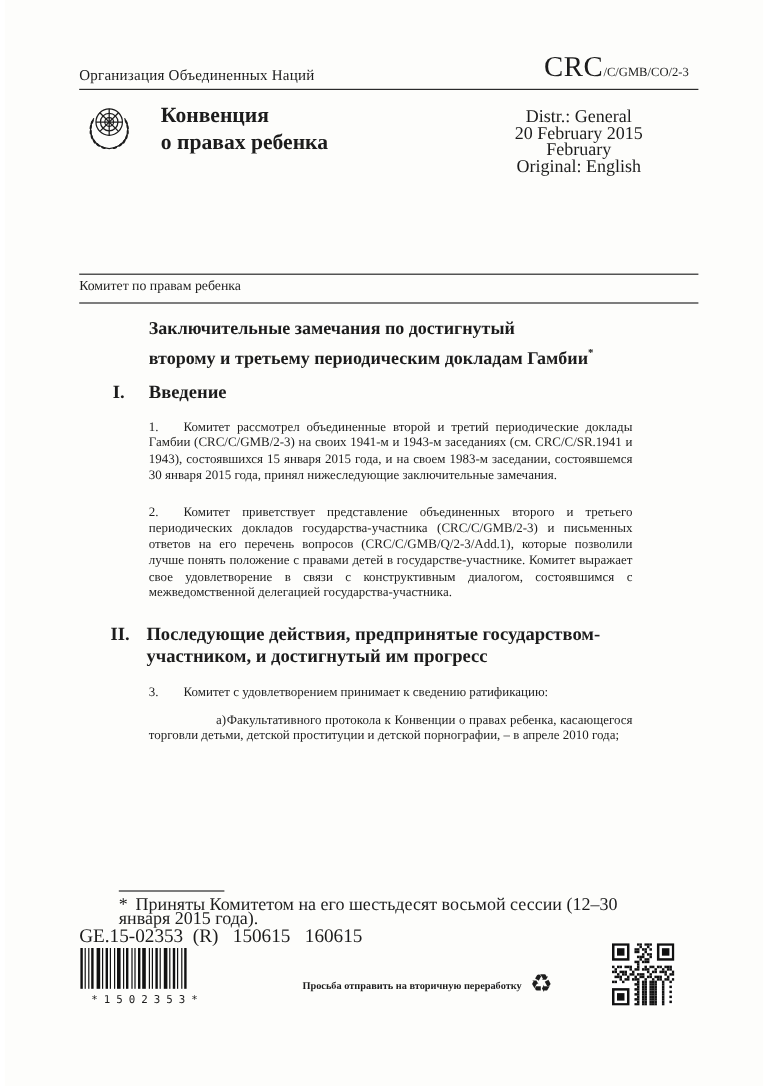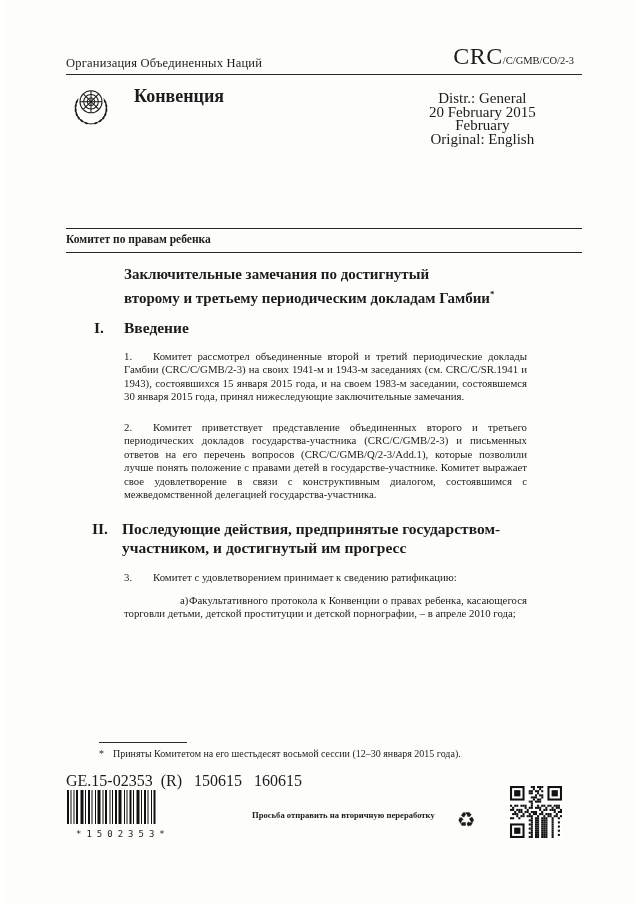--- a/index.html
+++ b/index.html
@@ -6,39 +6,39 @@
   .page{position:relative;width:632px;height:905px;margin:0 auto;background:#fdfdfb;
         font-family:"Liberation Serif","DejaVu Serif",serif;color:#1c1c1c;overflow:hidden;}
   .rule{position:absolute;height:1px;background:#2a2a2a;}
   .org-name{position:absolute;left:62px;top:56px;font-size:12.5px;letter-spacing:.2px;}
   .doc-symbol{position:absolute;right:62px;top:43px;white-space:nowrap;}
   .doc-symbol .big{font-size:24px;letter-spacing:.5px;font-family:Liberation Serif, serif;}
   .doc-symbol .rest{font-size:10.5px;}
   .emblem{position:absolute;left:64px;top:84px;width:46px;height:46px;}
   .masthead-title{position:absolute;left:130px;top:85px;font-size:18px;font-weight:bold;line-height:22px;}
   .distr{position:absolute;left:425px;top:92px;font-size:15px;line-height:13.5px;text-align:center;}
-  .committee{position:absolute;left:62px;top:233px;font-size:11.5px;font-weight:bold;}
+  .committee{position:absolute;left:62px;top:233px;font-size:11.5px;font-weight:normal;}
   .main-heading{position:absolute;left:120px;top:264px;width:430px;font-size:15px;font-weight:bold;line-height:20px;}
   .main-heading sup{font-size:9px;}
   .section-heading{position:absolute;display:flex;font-size:15.5px;font-weight:bold;line-height:19px;}
   .section-heading .snum{flex:0 0 30px;}
   .section-heading .stitle{width:400px;}
   .body-para{position:absolute;left:120px;width:403px;font-size:10.8px;line-height:13.4px;
              text-align:justify;margin:0;}
   .pnum{display:inline-block;width:29px;}
   .sub{text-indent:28px;}
   .plabel{display:inline-block;width:37px;}
   .fn-rule{left:95px;top:742px;width:88px;}
-  .footnote{position:absolute;left:95px;top:748px;width:440px;font-size:10px;line-height:12px;margin:0;}
+  .footnote{position:absolute;left:95px;top:748px;width:440px;font-size:15px;line-height:12px;margin:0;}
   .fn-mark{display:inline-block;width:14px;}
   .ge-line{position:absolute;left:62px;top:772px;font-size:16px;white-space:pre;}
   .barcode{position:absolute;left:62px;top:790px;}
   .barcode-label{position:absolute;left:72px;top:829px;font-size:9px;letter-spacing:5px;
                  font-family:"DejaVu Sans Mono","Liberation Mono",monospace;}
-  .recycle{position:absolute;left:248px;top:810px;display:flex;align-items:flex-start;gap:22px;}
+  .recycle{position:absolute;left:248px;top:810px;display:flex;align-items:center;gap:7px;}
   .recycle .rtext{font-size:8.6px;font-weight:bold;}
   .recycle .ricon{font-size:21px;line-height:1;}
   .qr{position:absolute;left:506px;top:786px;}
 </style>
 </head>
 <body>
 
 <div class="page">
 
   <div class="org-name">Организация Объединенных Наций</div>
@@ -75,20 +75,21 @@
         <ellipse cx="39.1" cy="31.5" rx="2.3" ry="0.95" transform="rotate(104 39.1 31.5)"></ellipse>
         <ellipse cx="37" cy="35.3" rx="2.3" ry="0.95" transform="rotate(120 37 35.3)"></ellipse>
         <ellipse cx="33.8" cy="38.3" rx="2.3" ry="0.95" transform="rotate(140 33.8 38.3)"></ellipse>
         <ellipse cx="19" cy="40.8" rx="2.1" ry="0.9" transform="rotate(-160 19 40.8)"></ellipse>
         <ellipse cx="29" cy="40.8" rx="2.1" ry="0.9" transform="rotate(160 29 40.8)"></ellipse>
       </g>
     </svg>
   </div>
   <div class="masthead-title">
     <span>Конвенция</span><br>
+    <span>о правах ребенка</span>
   </div>
   <div class="distr">
     <div>Distr.: General</div>
     <div>20 February 2015</div>
     <div>February</div>
     <div>Original: English</div>
   </div>
 
   <div class="rule" style="left:62px;top:228px;width:516px;"></div>
   <div class="committee">Комитет по правам ребенка</div>

